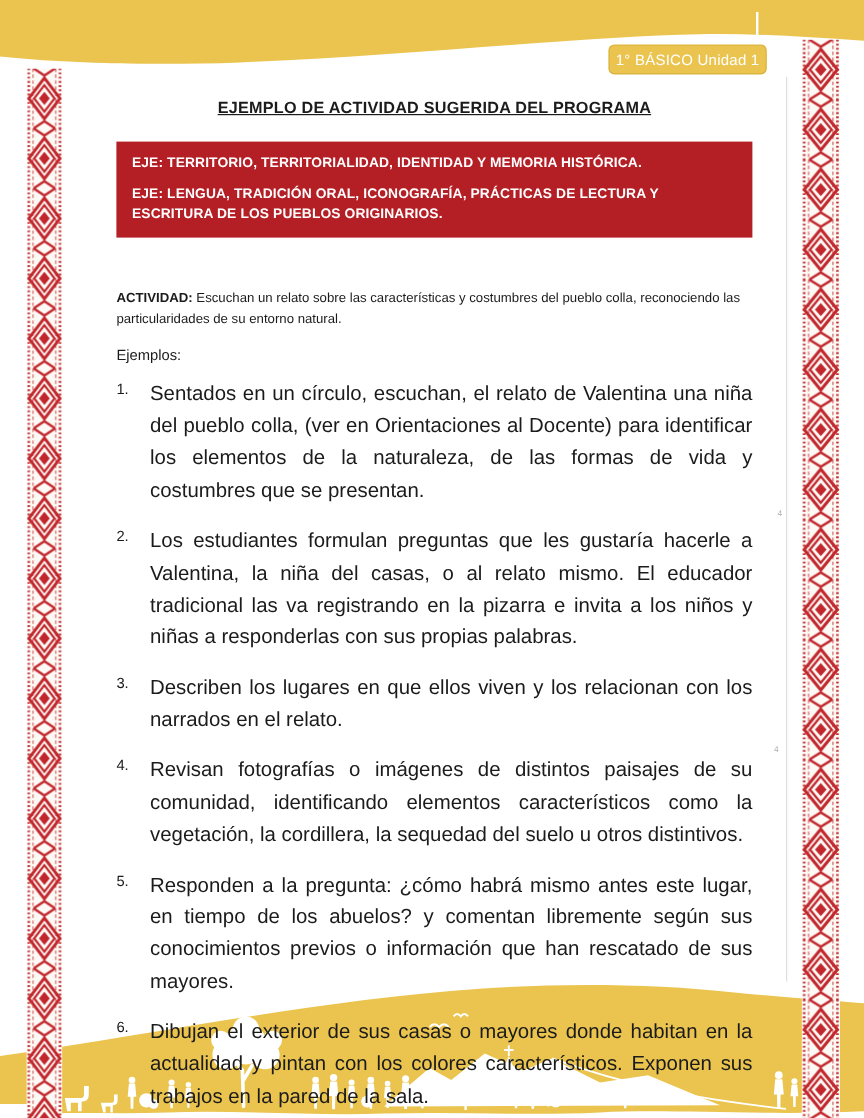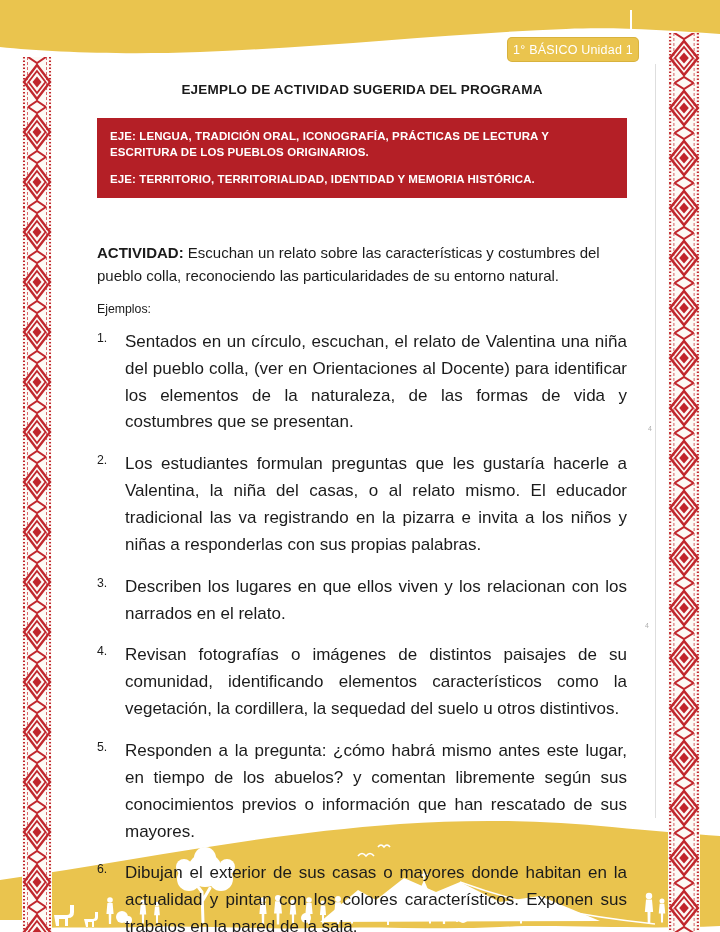--- a/index.html
+++ b/index.html
@@ -18,26 +18,26 @@
   .band{position:absolute;z-index:4;}
   .band.left{left:22px;top:57px;width:30px;height:875px;}
   .band.right{left:668px;top:33px;width:32px;height:899px;}
 
   
   .page-edge{position:absolute;left:655px;top:64px;width:1px;height:754px;background:#DEDEDE;z-index:1;}
   .edge-mark{position:absolute;width:5px;height:7px;color:#9a9a9a;font-size:7px;line-height:7px;opacity:.8;z-index:2;}
 
   
   .content{position:absolute;left:97px;top:82px;width:530px;z-index:5;}
-  .title{font-size:13.5px;font-weight:bold;text-align:center;letter-spacing:.2px;margin:0 0 0 0;}
+  .title{font-size:13.5px;font-weight:bold;text-align:center;letter-spacing:.2px;margin:0 0 0 0;text-decoration:underline;}
   .eje-box{margin-top:21px;background:#B41F26;color:#fff;padding:10px 13px 11px 13px;}
   .eje-box p{margin:0;font-size:11.5px;font-weight:bold;line-height:1.42;letter-spacing:.1px;}
   .eje-box p + p{margin-top:10px;}
 
-  .activity{margin-top:43px;font-size:15px;line-height:1.55;}
+  .activity{margin-top:43px;font-size:11px;line-height:1.55;}
   .activity b{font-weight:bold;}
   .examples-label{margin-top:14px;font-size:12.3px;}
   .examples{margin-top:12px;}
   .item{display:flex;margin-bottom:15px;}
   .item-num{width:17px;flex:0 0 17px;font-size:12.3px;line-height:1.58;}
   .item-gap{width:11px;flex:0 0 11px;}
   .item-text{flex:1;font-size:17px;line-height:1.58;text-align:justify;}
 
   
   .ftr-svg{position:absolute;left:0;top:818px;z-index:3;}
@@ -78,22 +78,22 @@
   </svg>
 
   <div class="page-edge"></div>
   <div class="edge-mark" style="left:648px;top:425px;">4</div>
   <div class="edge-mark" style="left:645px;top:622px;">4</div>
 
   <div class="content">
     <h1 class="title">EJEMPLO DE ACTIVIDAD SUGERIDA DEL PROGRAMA</h1>
 
     <div class="eje-box">
+      <p>EJE: TERRITORIO, TERRITORIALIDAD, IDENTIDAD Y MEMORIA HISTÓRICA.</p>
       <p>EJE: LENGUA, TRADICIÓN ORAL, ICONOGRAFÍA, PRÁCTICAS DE LECTURA Y ESCRITURA DE LOS PUEBLOS ORIGINARIOS.</p>
-      <p>EJE: TERRITORIO, TERRITORIALIDAD, IDENTIDAD Y MEMORIA HISTÓRICA.</p>
     </div>
 
     <p class="activity"><b>ACTIVIDAD:</b><span> Escuchan un relato sobre las características y costumbres del pueblo colla, reconociendo las particularidades de su entorno natural.</span></p>
 
     <p class="examples-label">Ejemplos:</p>
 
     <div class="examples">
       <div class="item">
         <span class="item-num">1.</span>
           <span class="item-gap"></span>

